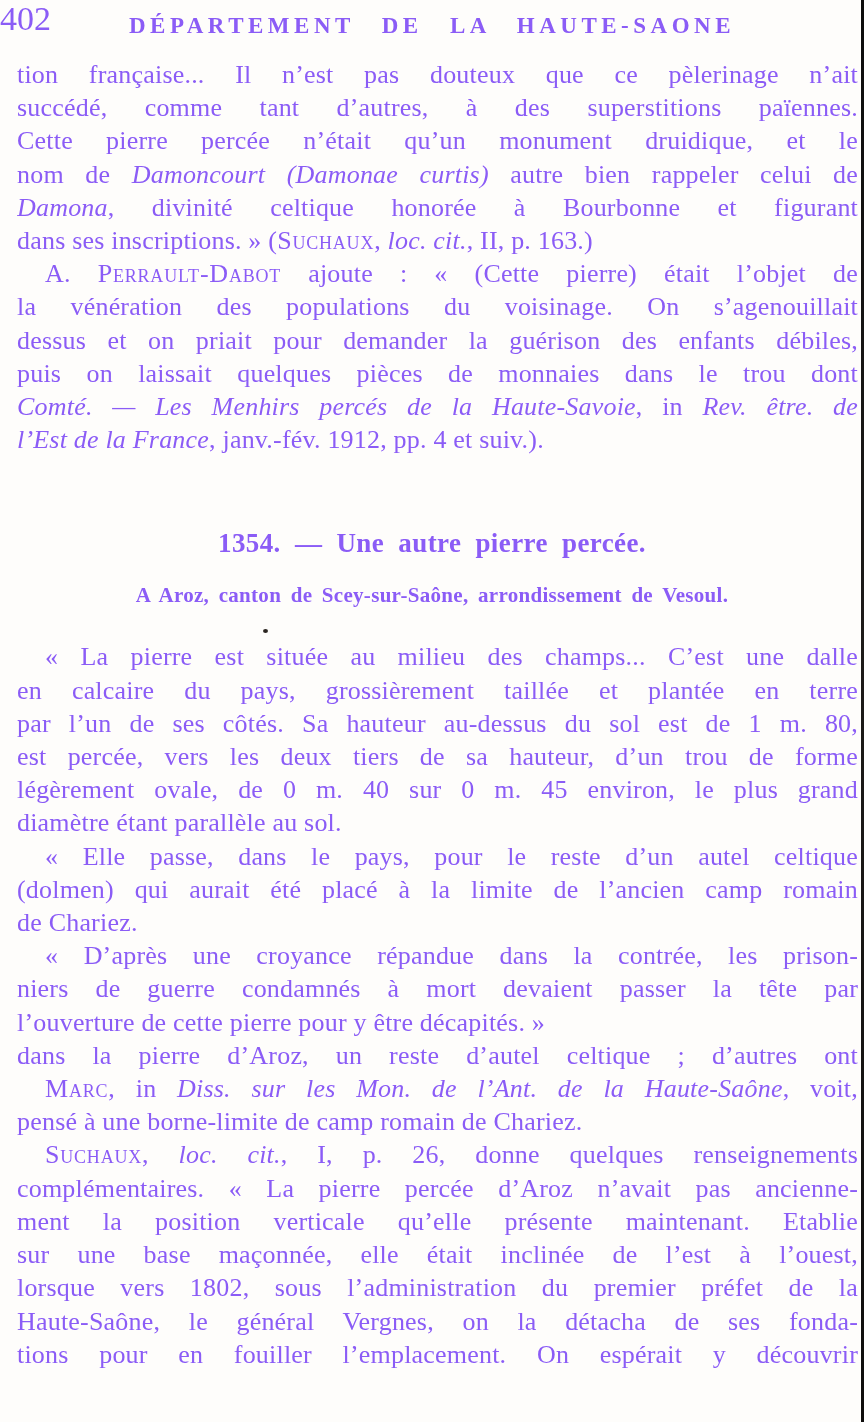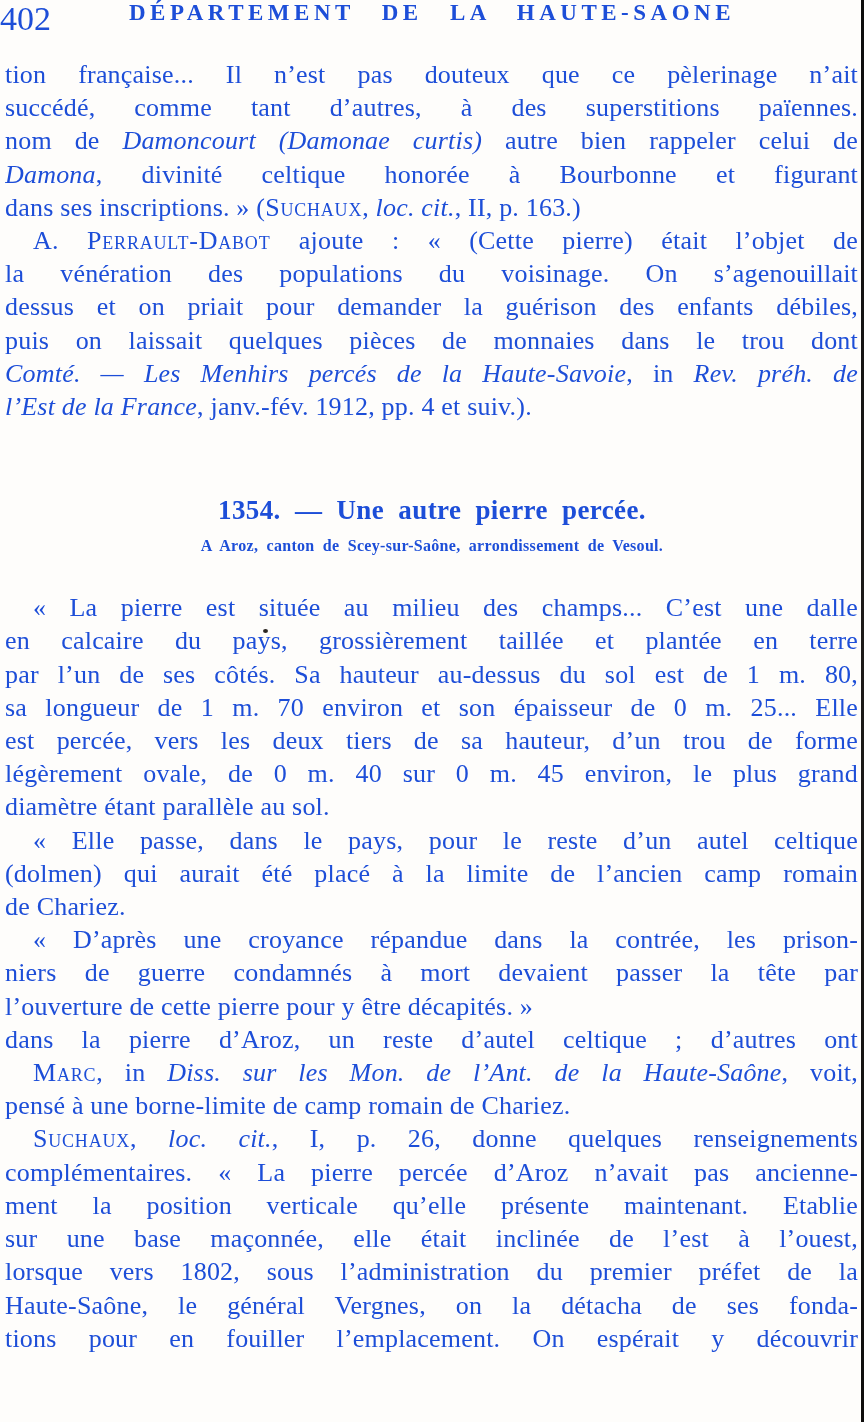--- a/index.html
+++ b/index.html
@@ -2,48 +2,49 @@
 <html lang="fr"><head>
 <meta charset="utf-8">
 <style>
   html, body { margin: 0; padding: 0; background: #e8e8e8; }
   .page {
     position: relative;
     width: 864px;
     height: 1422px;
     margin: 0 auto;
     background: #fefdfb;
-    color: #1d4ed8;
+    color: #8b5cf6;
     font-family: "Liberation Serif", "DejaVu Serif", serif;
     overflow: hidden;
   }
   
   .edge-artifact {
     position: absolute;
     right: 0; top: 0; bottom: 0;
     width: 3px;
     background: linear-gradient(to bottom, #0c0c0c 0%, #1d1b19 45%, #0e0d0c 100%);
   }
   .page-header { position: relative; height: 50px; }
   .page-number {
     position: absolute;
     left: 0; top: 1px;
     font-size: 34px;
     line-height: 36px;
   }
   .running-title {
     display: block;
     text-align: center;
+    padding-top: 13px;
     font-size: 23px;
     font-weight: bold;
     letter-spacing: 4.5px;
     word-spacing: 17px;
   }
   .text-col {
-    padding: 0 6px 0 5px;
+    padding: 0 6px 0 17px;
     font-size: 26px;
   }
   .text-col.top { margin-top: 8px; }
   .text-col.bottom { margin-top: 30px; }
   .para { margin: 0; }
   .line {
     text-align: justify;
     text-align-last: justify;
     line-height: 33.2px;
     max-height: 34px;
@@ -57,22 +58,22 @@
   .entry-heading { margin-top: 70px; text-align: center; }
   .entry-number-title {
     margin: 4px;
     font-size: 27px;
     font-weight: bold;
     word-spacing: 7px;
     letter-spacing: 0.4px;
     line-height: 34px;
   }
   .entry-location {
-    margin: 4px 0 0 0;
-    font-size: 16px;
+    margin: 20px 0 0 0;
+    font-size: 21px;
     font-weight: bold;
     word-spacing: 4px;
     letter-spacing: 0.3px;
     line-height: 30px;
   }
   .stray-dot {
     position: absolute;
     left: 263px; top: 629px;
     width: 5px; height: 4px;
     border-radius: 50%;
@@ -86,47 +87,47 @@
 
   <header class="page-header">
     <span class="page-number">402</span>
     <span class="running-title">DÉPARTEMENT DE LA HAUTE-SAONE</span>
   </header>
 
   <main class="text-col top" id="top-col">
       <div class="para">
         <div class="line"><span>tion française... Il n’est pas douteux que ce pèlerinage n’ait</span></div>
         <div class="line"><span>succédé, comme tant d’autres, à des superstitions païennes.</span></div>
+        <div class="line"><span>Cette pierre percée n’était qu’un monument druidique, et le</span></div>
         <div class="line"><span>nom de </span><span class="i">Damoncourt (Damonae curtis)</span><span> autre bien rappeler celui de</span></div>
         <div class="line"><span class="i">Damona</span><span>, divinité celtique honorée à Bourbonne et figurant</span></div>
         <div class="line end"><span>dans ses inscriptions. » (</span><span class="sc">Suchaux</span><span>, </span><span class="i">loc. cit.</span><span>, II, p. 163.)</span></div>
       </div>
       <div class="para">
         <div class="line indent"><span>A. </span><span class="sc">Perrault-Dabot</span><span> ajoute : « (Cette pierre) était l’objet de</span></div>
         <div class="line"><span>la vénération des populations du voisinage. On s’agenouillait</span></div>
         <div class="line"><span>dessus et on priait pour demander la guérison des enfants débiles,</span></div>
         <div class="line"><span>puis on laissait quelques pièces de monnaies dans le trou dont</span></div>
-        <div class="line"><span class="i">Comté. — Les Menhirs percés de la Haute-Savoie</span><span>, in </span><span class="i">Rev. préh. de</span></div>
+        <div class="line"><span class="i">Comté. — Les Menhirs percés de la Haute-Savoie</span><span>, in </span><span class="i">Rev. être. de</span></div>
         <div class="line end"><span class="i">l’Est de la France</span><span>, janv.-fév. 1912, pp. 4 et suiv.).</span></div>
       </div>
     </main>
 
   <section class="entry-heading">
     <h2 class="entry-number-title">1354. — Une autre pierre percée.</h2>
     <h3 class="entry-location">A Aroz, canton de Scey-sur-Saône, arrondissement de Vesoul.</h3>
   </section>
 
   <span class="stray-dot"></span>
 
   <main class="text-col bottom" id="bottom-col">
       <div class="para">
         <div class="line indent"><span>« La pierre est située au milieu des champs... C’est une dalle</span></div>
         <div class="line"><span>en calcaire du pays, grossièrement taillée et plantée en terre</span></div>
         <div class="line"><span>par l’un de ses côtés. Sa hauteur au-dessus du sol est de 1 m. 80,</span></div>
-        <div class="line"><span>sa longueur de 1 m. 70 environ et son épaisseur de 0 m. 25... Elle</span></div>
         <div class="line"><span>est percée, vers les deux tiers de sa hauteur, d’un trou de forme</span></div>
         <div class="line"><span>légèrement ovale, de 0 m. 40 sur 0 m. 45 environ, le plus grand</span></div>
         <div class="line end"><span>diamètre étant parallèle au sol.</span></div>
       </div>
       <div class="para">
         <div class="line indent"><span>« Elle passe, dans le pays, pour le reste d’un autel celtique</span></div>
         <div class="line"><span>(dolmen) qui aurait été placé à la limite de l’ancien camp romain</span></div>
         <div class="line end"><span>de Chariez.</span></div>
       </div>
       <div class="para">

